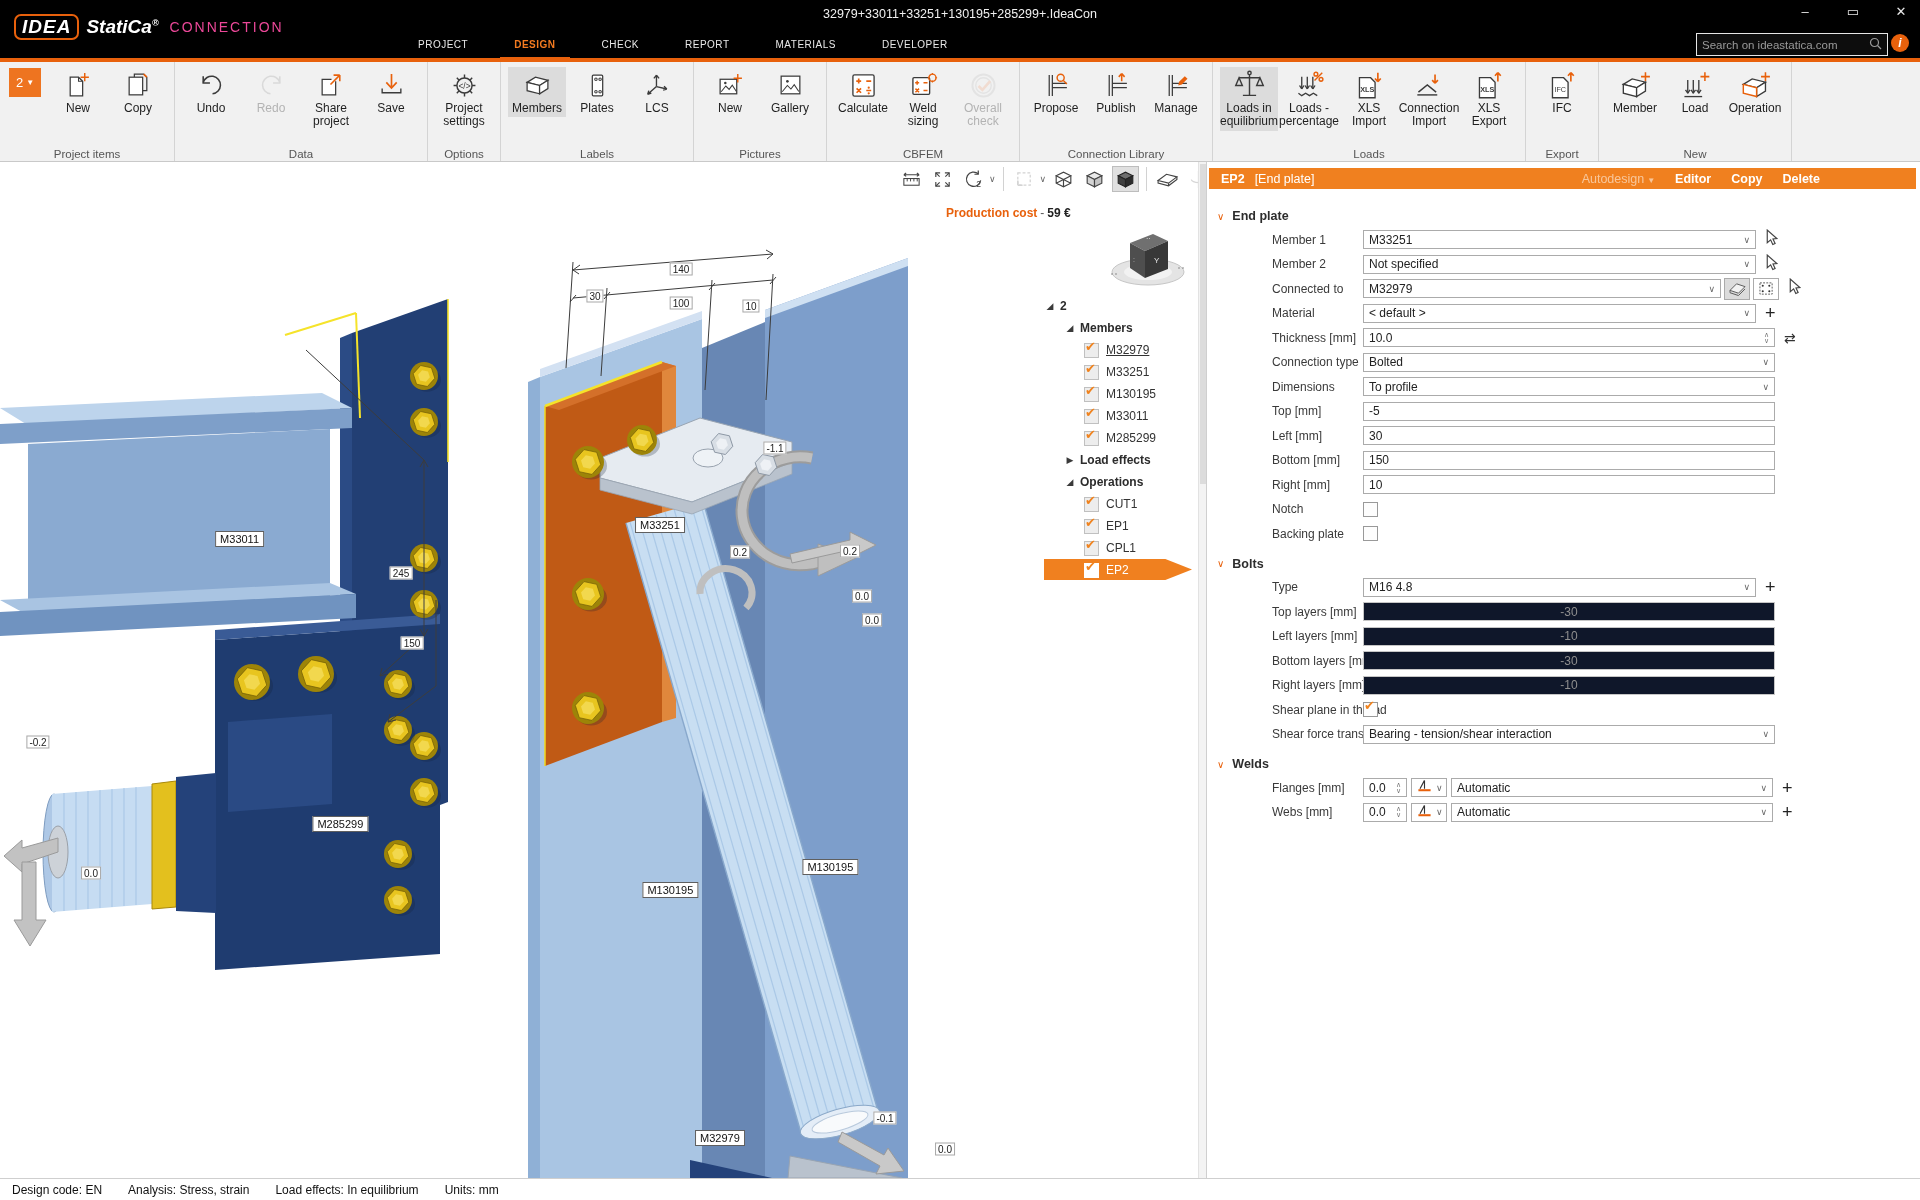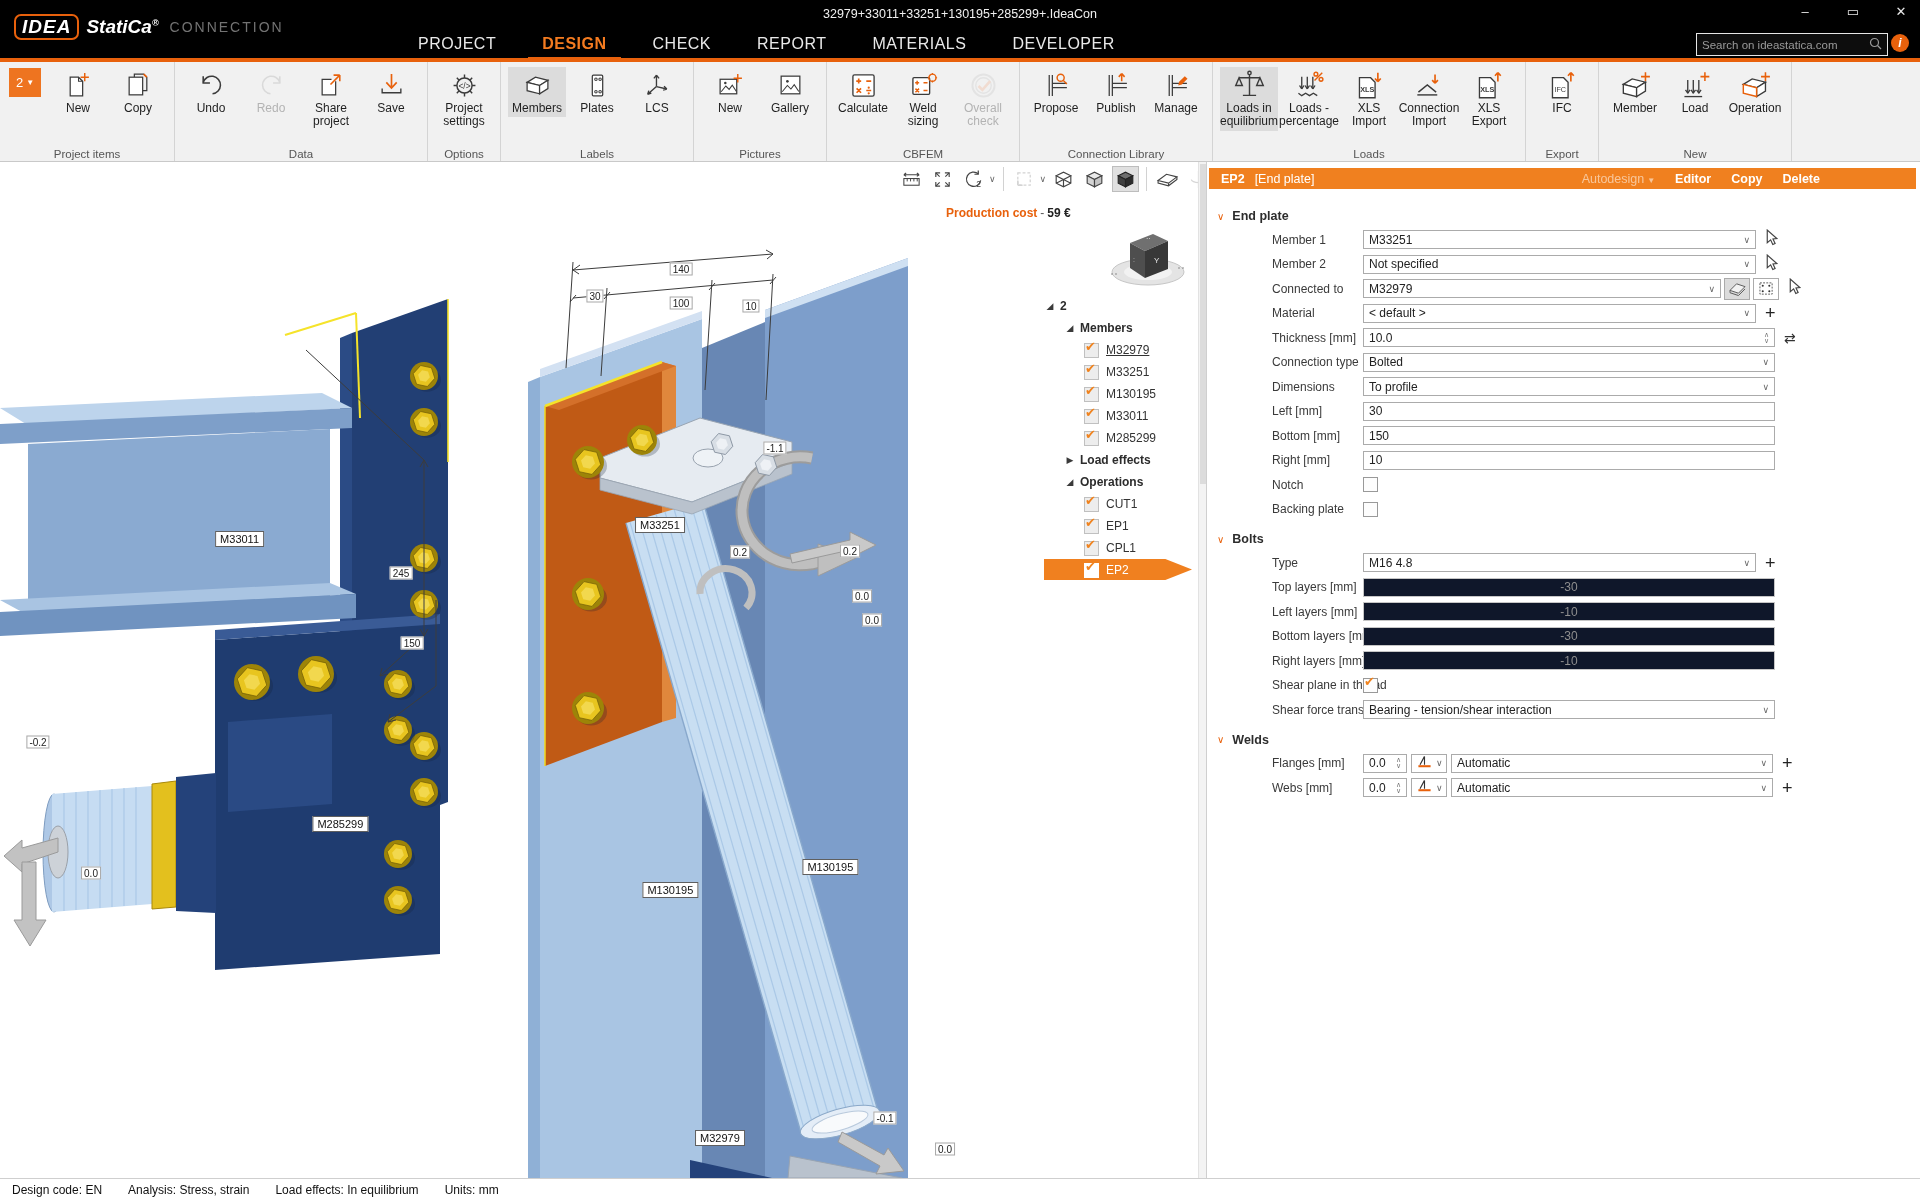--- a/index.html
+++ b/index.html
@@ -8,23 +8,23 @@
   
   .titlebar{position:absolute;left:0;top:0;width:1920px;height:30px;background:#000;color:#fff;}
   .title-text{position:absolute;left:0;right:0;top:7px;text-align:center;font-size:12.5px;color:#f0f0f0;}
   .win-controls{position:absolute;right:8px;top:4px;display:flex;gap:26px;color:#e8e8e8;font-size:13px;}
   .win-controls span{width:22px;text-align:center;cursor:default;}
   .appbar{position:absolute;left:0;top:30px;width:1920px;height:28px;background:#000;color:#fff;}
   .logo{position:absolute;left:14px;top:-16px;display:flex;align-items:center;gap:7px;}
   .logo-idea{border:2.5px solid var(--accent);border-radius:7px;padding:0 6px;font-size:19px;font-weight:bold;font-style:italic;letter-spacing:1px;color:#fff;}
   .logo-statica{font-size:19px;font-weight:bold;font-style:italic;}
   .logo-reg{font-size:9px;vertical-align:super;}
-  .logo-product{font-size:14px;letter-spacing:2px;margin-left:4px;color:#737373;}
+  .logo-product{font-size:14px;letter-spacing:2px;margin-left:4px;color:#ec4899;}
   .menu-tabs{position:absolute;left:418px;top:0;height:28px;display:flex;gap:46px;align-items:center;}
-  .tab{font-size:16px;color:#e9e9e9;letter-spacing:.5px;position:relative;height:28px;display:flex;align-items:center;cursor:default;}
+  .tab{font-size:10px;color:#e9e9e9;letter-spacing:.5px;position:relative;height:28px;display:flex;align-items:center;cursor:default;}
   .tab.active{color:#f47b20;font-weight:bold;}
   .tab.active::after{content:"";position:absolute;left:-14px;right:-14px;bottom:-4px;height:5px;background:var(--accent);}
   .searchbox{position:absolute;left:1696px;top:3px;width:180px;height:21px;background:#0d0d0d;border:1px solid #e6e6e6;display:flex;align-items:center;padding:0 5px;}
   .searchbox .ph{flex:1;font-size:11.5px;color:#9a9a9a;white-space:nowrap;overflow:hidden;}
   .info-dot{position:absolute;left:1891px;top:4px;width:18px;height:18px;border-radius:50%;background:var(--accent);color:#fff;font-weight:bold;font-size:12px;text-align:center;line-height:18px;font-style:italic;}
   .orange-line{position:absolute;left:0;top:58px;width:1920px;height:4px;background:var(--accent);}
   
   .ribbon{position:absolute;left:0;top:62px;width:1920px;height:99px;background:#f1f1f1;border-bottom:1px solid #c9c9c9;display:flex;}
   .rgroup{position:relative;border-right:1px solid #d4d4d4;padding:5px 7px 18px 7px;display:flex;align-items:flex-start;gap:2px;}
   .rgroup .caption{position:absolute;left:0;right:0;bottom:1px;text-align:center;font-size:11.5px;color:#555;white-space:nowrap;}
@@ -970,20 +970,28 @@
       <div class="prow">
         <div class="plabel">Dimensions</div>
         <div class="pctrl">
           <div class="ctl w-full">
             <span class="val">To profile</span>
             <span class="chev">∨</span>
           </div>
         </div>
       </div>
       <div class="prow">
+        <div class="plabel">Top [mm]</div>
+        <div class="pctrl">
+          <div class="ctl w-full">
+            <span class="val">-5</span>
+          </div>
+        </div>
+      </div>
+      <div class="prow">
         <div class="plabel">Left [mm]</div>
         <div class="pctrl">
           <div class="ctl w-full">
             <span class="val">30</span>
           </div>
         </div>
       </div>
       <div class="prow">
         <div class="plabel">Bottom [mm]</div>
         <div class="pctrl">

